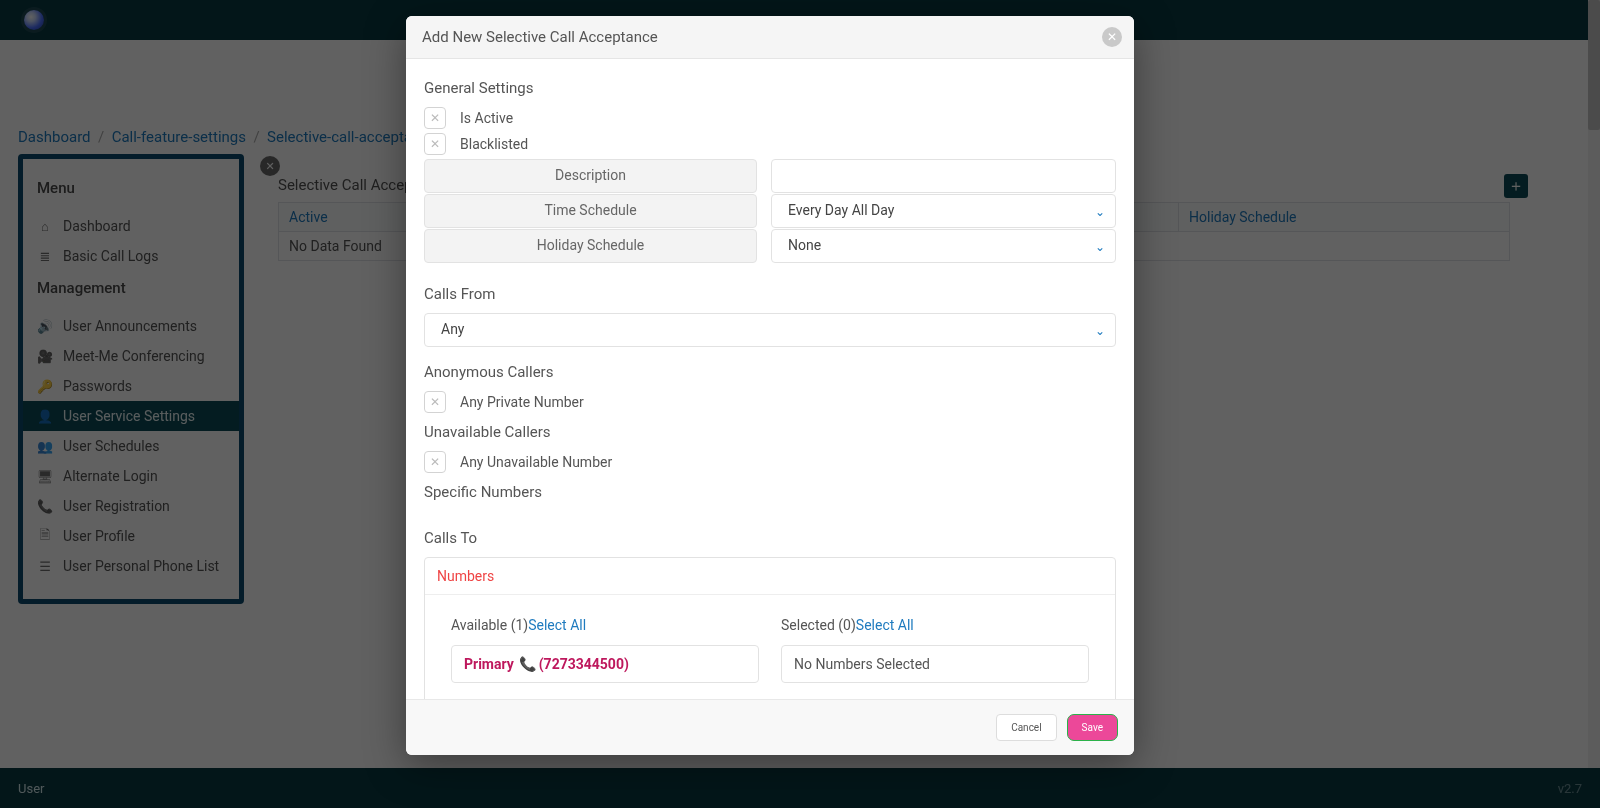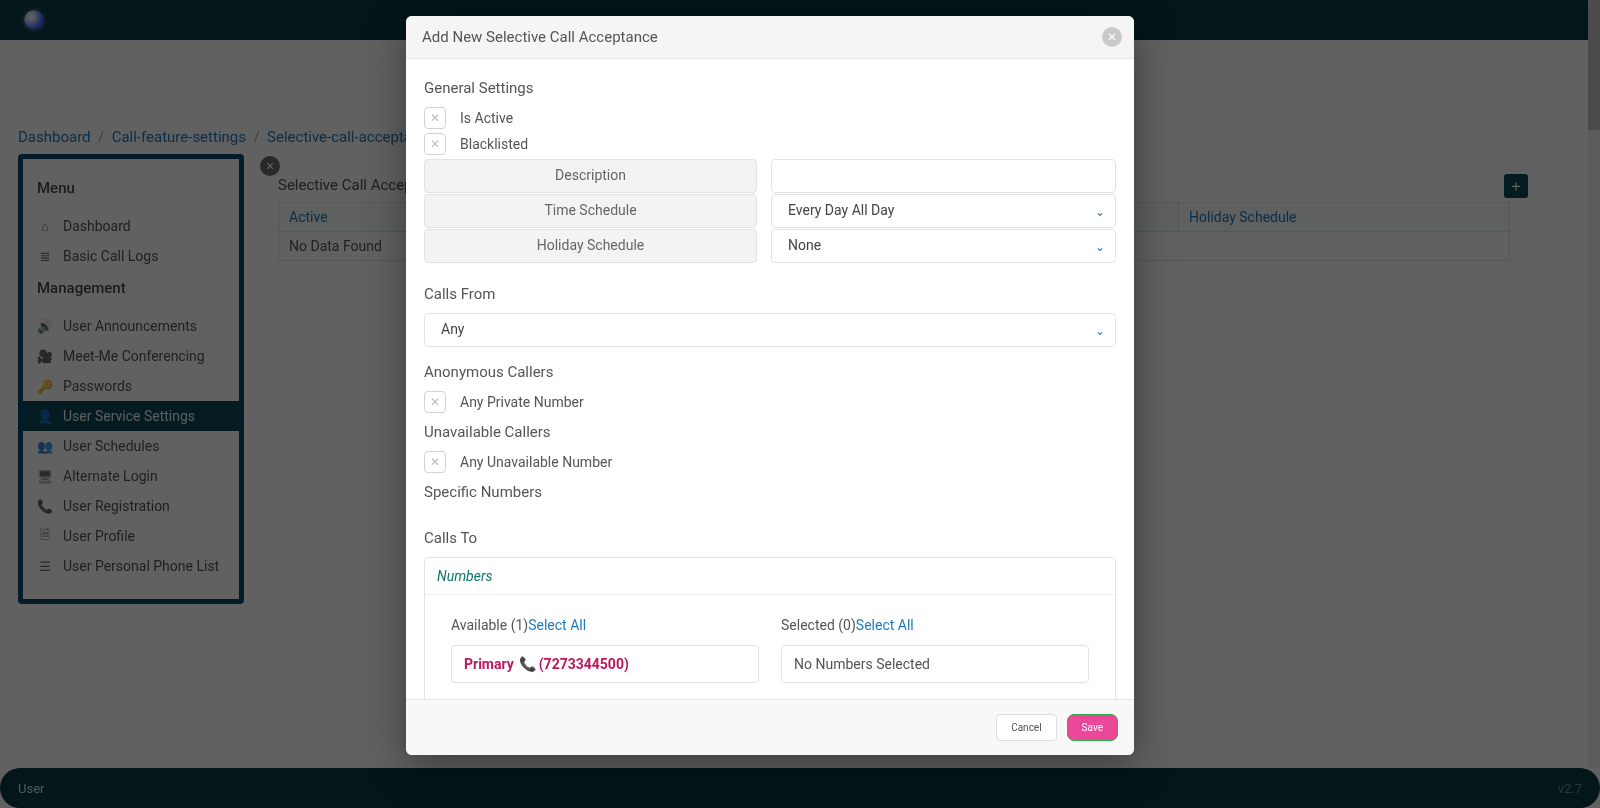--- a/index.html
+++ b/index.html
@@ -19,21 +19,21 @@
   .nav-item { display:flex; align-items:center; gap:10px; padding:7px 14px; color:#555; font-size:14px; cursor:pointer; }
   .nav-item.active { background:#0d4b57; color:#e8f3f5; }
   .ico { width:16px; height:16px; display:inline-flex; align-items:center; justify-content:center; font-size:13px; color:inherit; opacity:.85; }
   .mainpanel { flex:1; position:relative; }
   .panel-title { color:#525252; font-size:15px; margin:22px 0 8px 20px; }
   .close-circle { position:absolute; left:2px; top:2px; width:20px; height:20px; border-radius:50%; background:#6b6b6b; color:#fff; font-size:11px; display:flex; align-items:center; justify-content:center; }
   .addbtn { position:absolute; right:12px; top:20px; width:24px; height:24px; background:#0d4b57; color:#fff; border-radius:3px; display:flex; align-items:center; justify-content:center; font-size:16px; }
   table.grid { width:1232px; margin-left:20px; border-collapse:collapse; border:1px solid #dfe3e8; font-size:14px; }
   table.grid th { text-align:left; background:#fafbfc; color:#1f7bbf; font-weight:400; padding:6px 10px; border:1px solid #dfe3e8; }
   table.grid td { padding:6px 10px; border:1px solid #dfe3e8; color:#555; }
-  .footerbar { position:absolute; bottom:0; left:0; right:0; height:40px; background:#0a3a43; color:#cfe6ea; font-size:13px; display:flex; align-items:center; padding:0 18px; justify-content:space-between;border-radius:20px; }
+  .footerbar { position:absolute; bottom:0; left:0; right:0; height:40px; background:#0a3a43; color:#cfe6ea; font-size:13px; display:flex; align-items:center; padding:0 18px; justify-content:space-between; }
   .scrolltrack { position:absolute; right:0; top:0; bottom:40px; width:12px; background:#f1f1f1; }
   .scrollthumb { position:absolute; right:0; top:0; width:12px; height:130px; background:#c6c6c6; border-radius:2px; }
 
   
   .overlay { position:absolute; inset:0; background:rgba(0,0,0,0.62); }
   .modal { position:absolute; left:406px; top:16px; width:728px; background:#fff; border-radius:6px; box-shadow:0 10px 40px rgba(0,0,0,0.4); overflow:hidden; }
   .modal-hd { background:#f5f5f5; padding:12px 16px; font-size:15px; color:#555; position:relative; border-bottom:1px solid #e5e5e5; }
   .modal-close { position:absolute; right:12px; top:11px; width:20px; height:20px; border-radius:50%; background:#c9c9c9; color:#fff; display:flex; align-items:center; justify-content:center; font-size:12px; cursor:pointer; }
   .modal-body { max-height:640px; overflow:auto; padding:18px 18px 12px 18px; font-size:14px; color:#555; }
   .modal-body::-webkit-scrollbar { width:8px; }
@@ -41,21 +41,21 @@
   .sect { font-size:15px; color:#555; margin:2px 0 10px; }
   .chkrow { display:flex; align-items:center; gap:14px; margin:4px 0; }
   .chkbox { width:22px; height:22px; border:1px solid #d3d3d3; border-radius:4px; display:flex; align-items:center; justify-content:center; color:#bbb; font-size:12px; cursor:pointer; }
   .formrow { display:flex; gap:14px; margin:1px 0; }
   .labelcell { flex:1; background:#f3f3f3; border:1px solid #e2e2e2; border-radius:4px; padding:7px 10px; text-align:center; color:#666; }
   .inputcell { flex:1; border:1px solid #e2e2e2; border-radius:4px; padding:7px 16px; color:#444; position:relative; background:#fff; min-height:34px; }
   .sel { cursor:pointer; }
   .sel .caret { position:absolute; right:10px; top:10px; color:#1f7bbf; font-size:12px; }
   .wide { width:100%; }
   .numbers-box { border:1px solid #e2e2e2; border-radius:4px; margin-top:10px; }
-  .numbers-hd { padding:10px 12px; border-bottom:1px solid #eee; color:#0f766e;font-style:italic; }
+  .numbers-hd { padding:10px 12px; border-bottom:1px solid #eee; color:#ef4444; }
   .numbers-body { display:flex; gap:22px; padding:22px 26px; }
   .numcol { flex:1; }
   .numcol-hd { display:flex; margin-bottom:12px; }
   .linkish { color:#1f7bbf; cursor:pointer; }
   .numinput { border:1px solid #e2e2e2; border-radius:4px; padding:10px 12px; color:#555; }
   .numinput b { color:#be185d;text-align:center; }
   .call-icon { color:#6a5cf3; font-size:14px; margin:0 2px; }
   .modal-ft { background:#f8f8f8; padding:14px 16px; border-top:1px solid #e8e8e8; display:flex; justify-content:flex-end; gap:10px; }
   .btn { padding:7px 14px; border-radius:4px; border:1px solid #ddd; background:#fff; color:#555; font-size:10px; cursor:pointer; }
   .btn.primary { background:#ec4899; border-color:#2bb24a; color:#fff;border-radius:7px; }

